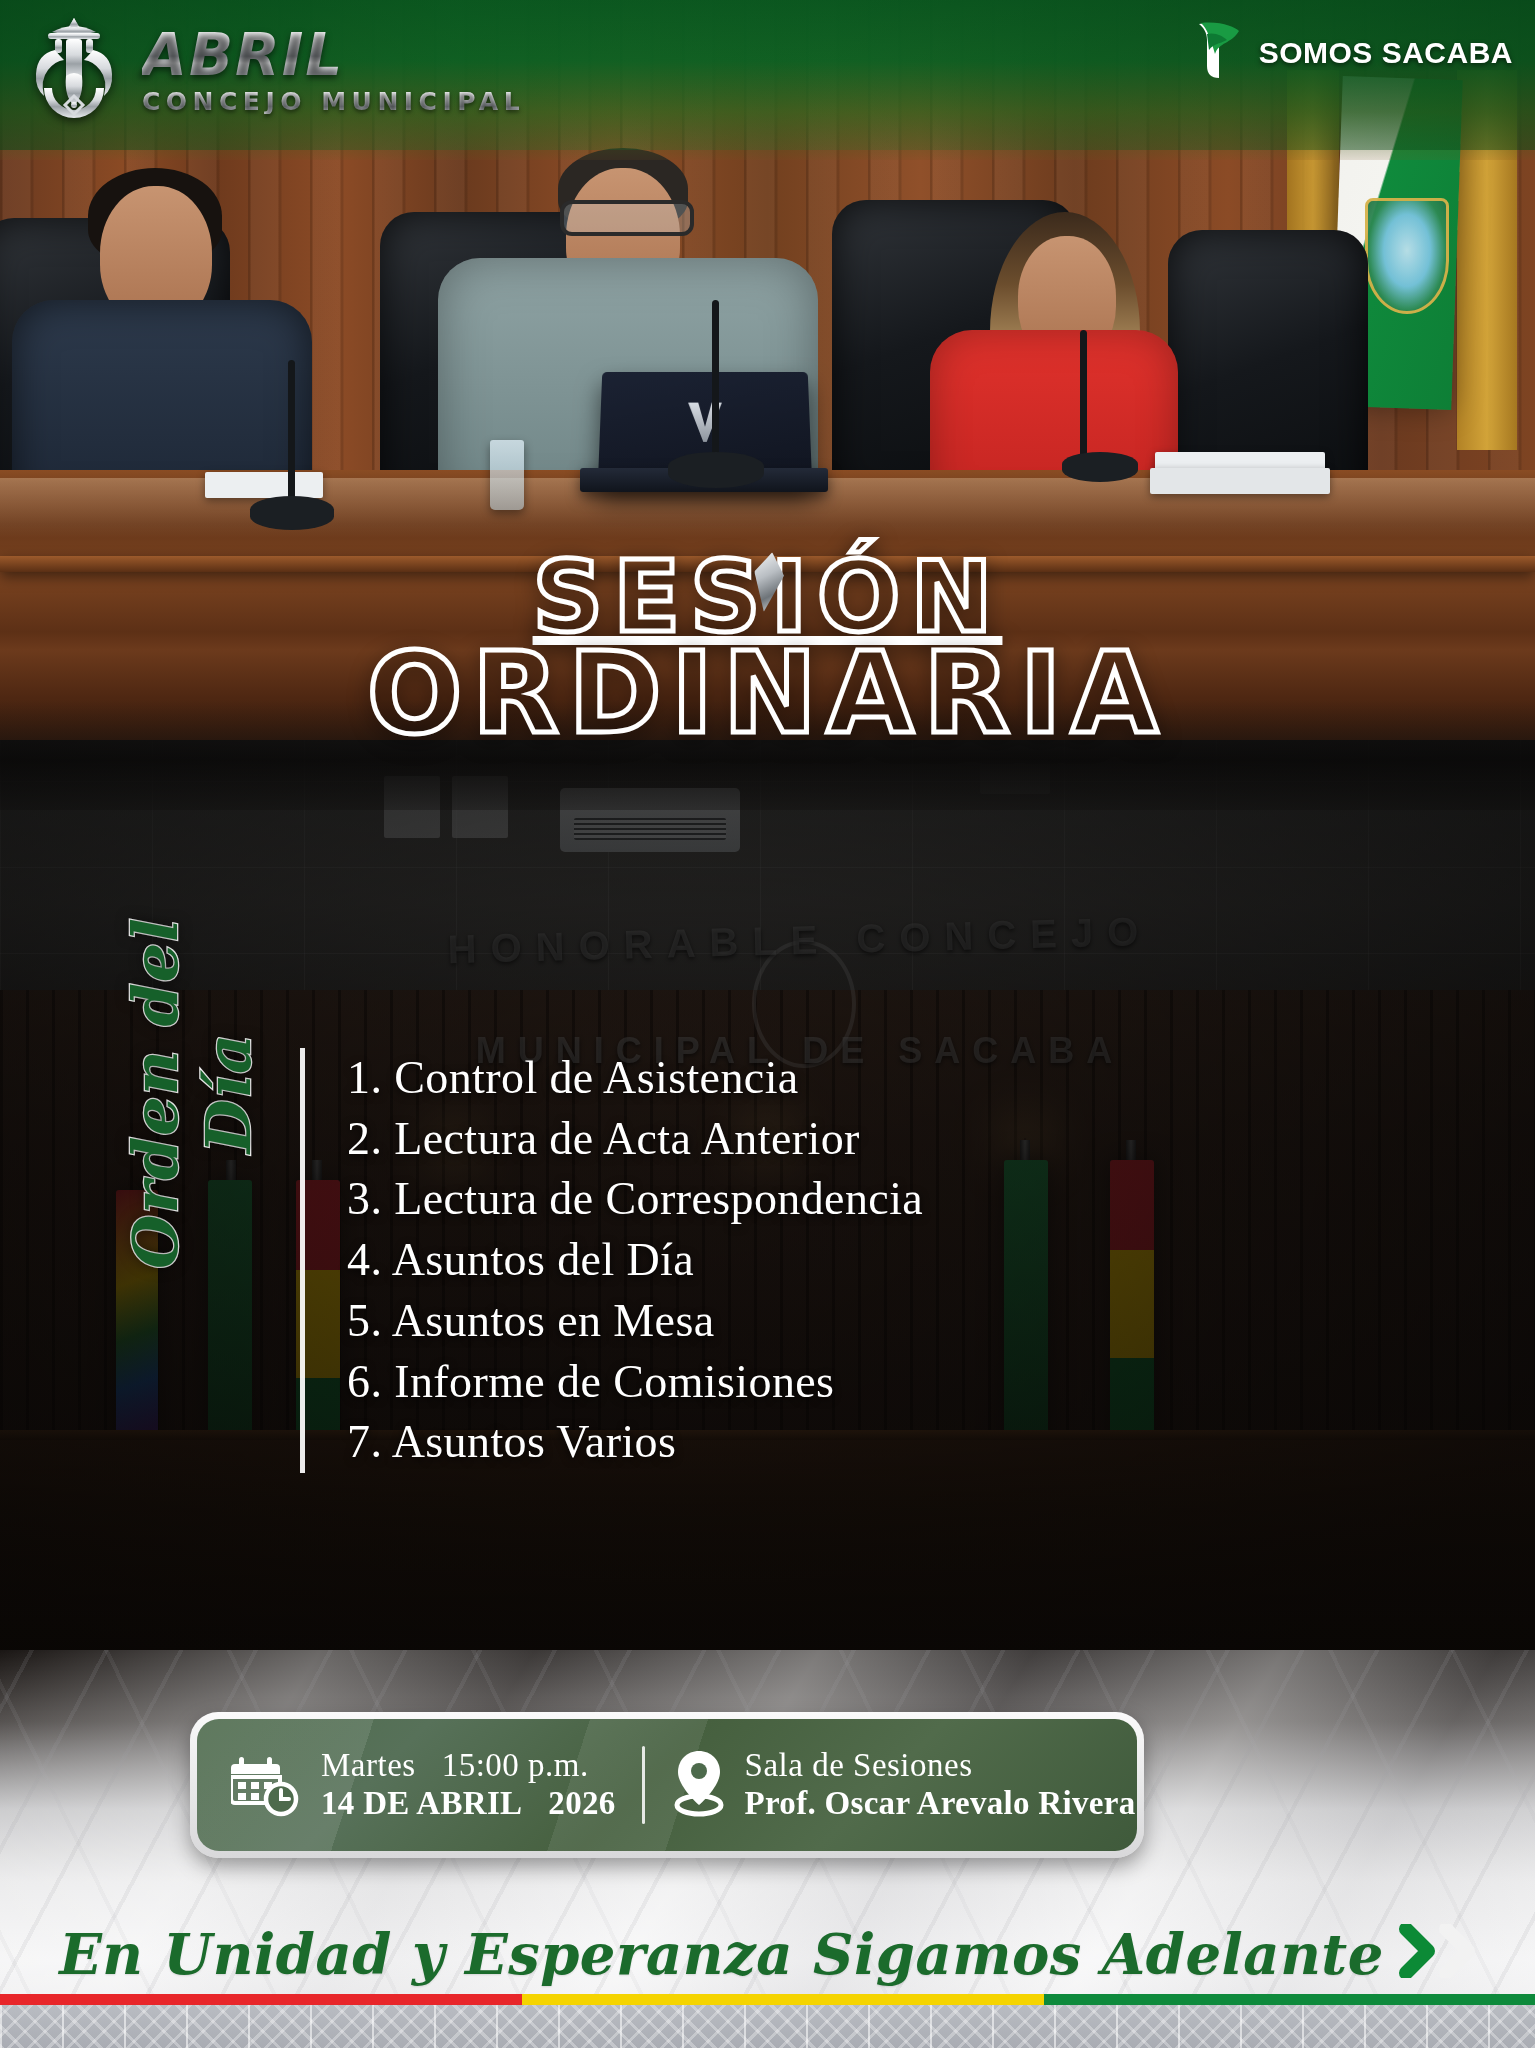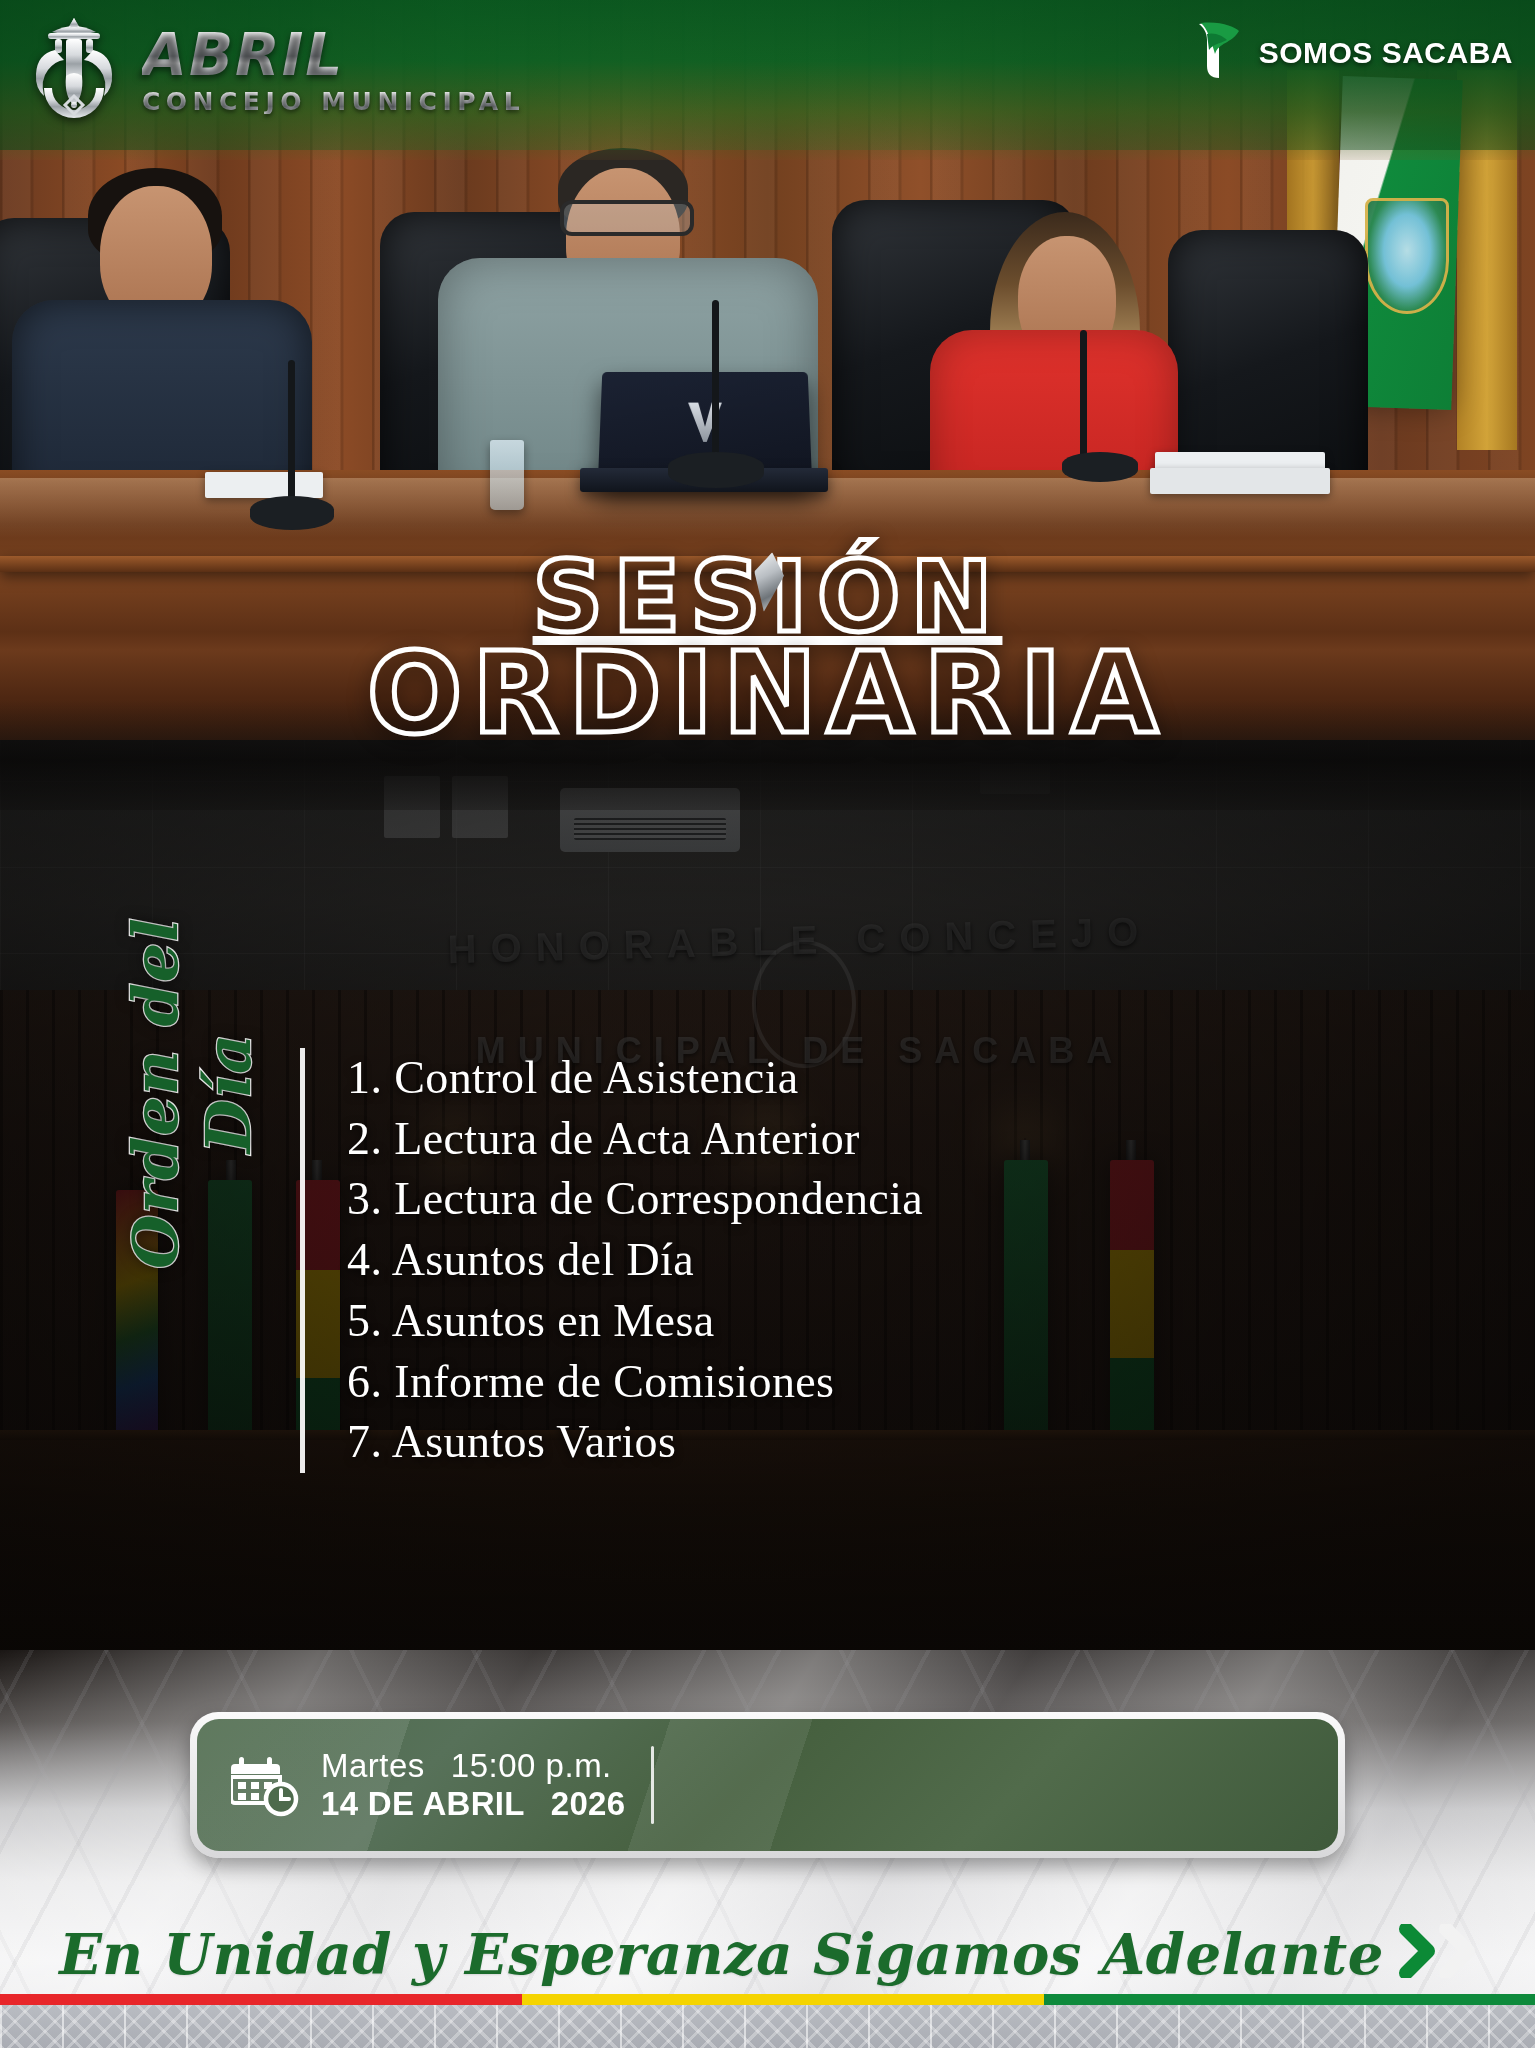--- a/index.html
+++ b/index.html
@@ -300,26 +300,27 @@
     font-weight:300;
     font-size:46px;
     line-height:1.32;
     letter-spacing:.4px;
     white-space:nowrap;
     text-shadow:0 2px 8px rgba(0,0,0,.85);
   }
 
   
   .infobar-outer{
-    position:absolute;left:190px;top:1712px;width:1155px;height:146px;z-index:35;
+    position:absolute;left:190px;top:1712px;width:954px;height:146px;z-index:35;
     border-radius:28px;
     background:linear-gradient(180deg,#fafafa,#d8d8da);
     padding:7px;
     box-sizing:border-box;
     box-shadow:0 8px 20px rgba(0,0,0,.35);
+    font-family:Liberation Serif, serif;
   }
   .infobar{
     width:100%;height:100%;border-radius:22px;
     background:linear-gradient(135deg,#4d6a4c 0%,#577159 22%,#46603f 48%,#516b4b 70%,#3f5a3b 100%);
     display:flex;align-items:center;
     overflow:hidden;
     position:relative;
   }
   .infobar::after{
     content:"";position:absolute;inset:0;
@@ -562,20 +563,33 @@
           </div>
           <div class="ib-cols">
             <div class="ib-bot">14 DE ABRIL</div>
             <div class="ib-bot">2026</div>
           </div>
         </div>
       </div>
 
       <div class="ib-div"></div>
 
+      <div class="ib-section">
+        <div>
+          <svg width="56" height="72" viewBox="0 0 56 72" aria-hidden="true">
+            <path d="M28 4 C16 4 7 13 7 25 C7 40 28 58 28 58 C28 58 49 40 49 25 C49 13 40 4 28 4 Z" fill="#ffffff"></path>
+            <circle cx="28" cy="24" r="8" fill="#4d6a4c"></circle>
+            <ellipse cx="28" cy="58" rx="22" ry="9" fill="none" stroke="#ffffff" stroke-width="5"></ellipse>
+          </svg>
+        </div>
+        <div class="ib-lines">
+          <div class="ib-top">Sala de Sesiones</div>
+          <div class="ib-bot">Prof. Oscar Arevalo Rivera</div>
+        </div>
+      </div>
 
     </div>
   </div>
 
   <div class="slogan-row">
     <div class="slogan">En Unidad y Esperanza Sigamos Adelante</div>
     <div class="chevs">
       <svg class="chev" viewBox="0 0 38 54" aria-hidden="true">
         <path d="M8 5 L30 27 L8 49" fill="none" stroke="#0c8a36" stroke-width="14" stroke-linecap="round" stroke-linejoin="round"></path>
       </svg>

